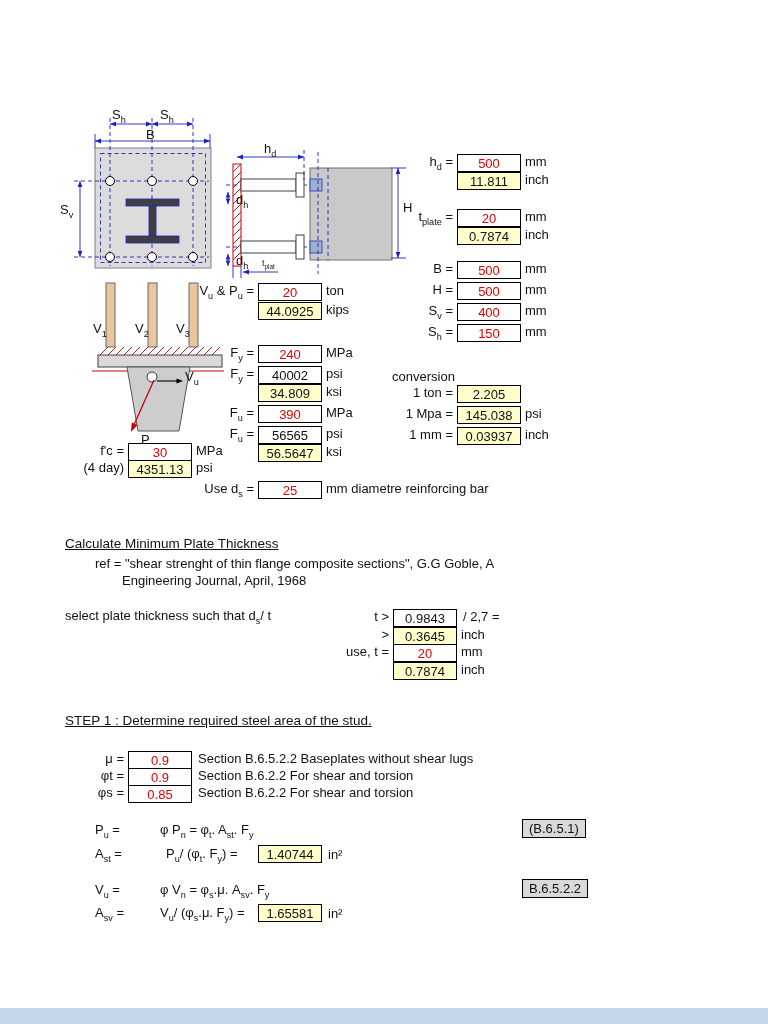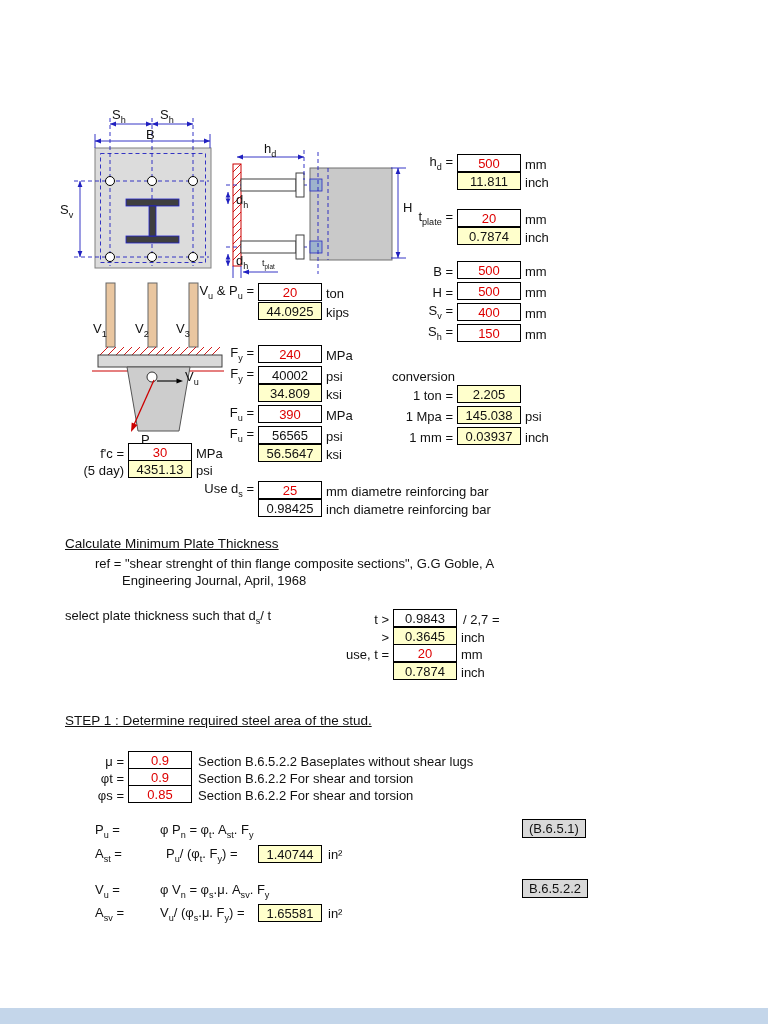--- a/index.html
+++ b/index.html
@@ -1,21 +1,21 @@
 <!DOCTYPE html>
 <html><head>
 <meta charset="utf-8">
 <style>
 *{box-sizing:border-box}
 body{margin:0;font-family:"Liberation Sans",sans-serif;background:#fff}
 .page{position:relative;width:768px;height:1024px;background:#fff;overflow:hidden}
 svg.diagram{position:absolute;left:0;top:0;pointer-events:none}
 .t{position:absolute;font-size:13px;color:#111;white-space:nowrap}
 .heading{text-decoration:underline;font-size:13.5px}
-.row{position:absolute;display:flex;align-items:flex-end;height:18px}
+.row{position:absolute;display:flex;align-items:flex-start;height:18px}
 .lbl{display:inline-block;text-align:right;margin-right:4px;font-size:13px;white-space:nowrap;color:#111}
 .w64{width:64px}.w73{width:73px}.w89{width:89px}.w94{width:94px}
 .cell{flex:0 0 auto;width:64px;height:18px;border:1px solid #000;display:flex;align-items:center;justify-content:center;font-size:13px;background:#fff;color:#111}
 .cell.red{color:#dd0000}
 .cell.yellow{background:#ffffcc}
 .cell.abs{position:absolute}
 .unit{margin-left:4px;font-size:13px;white-space:nowrap;color:#111}
 .note{margin-left:6px;font-size:13px;white-space:nowrap;color:#111}
 .refbox{position:absolute;background:#d9d9d9;border:1px solid #000;font-size:13px;padding:1px 6px;white-space:nowrap;color:#111}
 .dlabel{position:absolute;font-size:13px;color:#111;white-space:nowrap}
@@ -228,21 +228,21 @@
     <div class="cell yellow">56.5647</div>
     <span class="unit">ksi</span>
   </div>
 
   <div class="row" style="left:60px;top:443px">
     <span class="lbl w64">f'c =</span>
     <div class="cell red">30</div>
     <span class="unit">MPa</span>
   </div>
   <div class="row" style="left:60px;top:460px">
-    <span class="lbl w64">(5 day)</span>
+    <span class="lbl w64">(4 day)</span>
     <div class="cell yellow">4351.13</div>
     <span class="unit">psi</span>
   </div>
 
   <span class="t" style="left:392px;top:369px">conversion</span>
   <div class="row" style="left:380px;top:385px">
     <span class="lbl w73">1 ton =</span>
     <div class="cell yellow">2.205</div>
   </div>
   <div class="row" style="left:380px;top:406px">
@@ -254,25 +254,20 @@
     <span class="lbl w73">1 mm =</span>
     <div class="cell yellow">0.03937</div>
     <span class="unit">inch</span>
   </div>
 
   <div class="row" style="left:160px;top:481px">
     <span class="lbl w94"><span>Use d</span><sub>s</sub><span> =</span></span>
     <div class="cell red">25</div>
     <span class="unit">mm diametre reinforcing bar</span>
   </div>
-  <div class="row" style="left:160px;top:499px">
-    <span class="lbl w94"></span>
-    <div class="cell">0.98425</div>
-    <span class="unit">inch diametre reinforcing bar</span>
-  </div>
 
   <span class="t heading" style="left:65px;top:536px">Calculate Minimum Plate Thickness</span>
   <span class="t" style="left:95px;top:556px">ref = "shear strenght of thin flange composite sections", G.G Goble, A</span>
   <span class="t" style="left:122px;top:573px">Engineering Journal, April, 1968</span>
   <span class="t" style="left:65px;top:608px"><span>select plate thickness such that d</span><sub>s</sub><span>/ t</span></span>
 
   <div class="row" style="left:300px;top:609px">
     <span class="lbl w89">t &gt;</span>
     <div class="cell">0.9843</div>
     <span class="note">/ 2,7 =</span>

